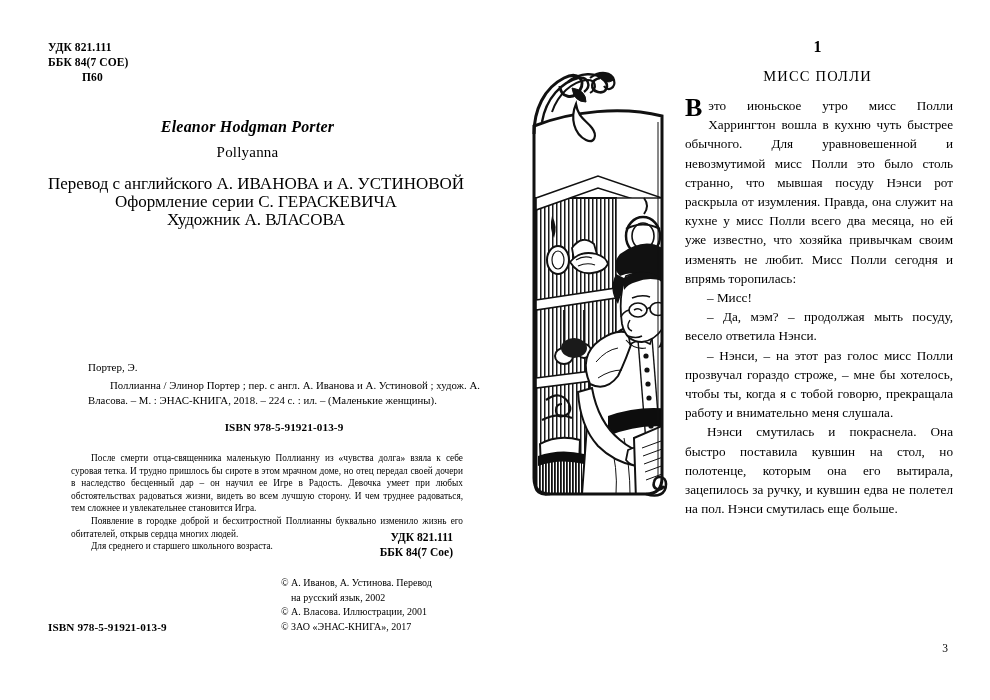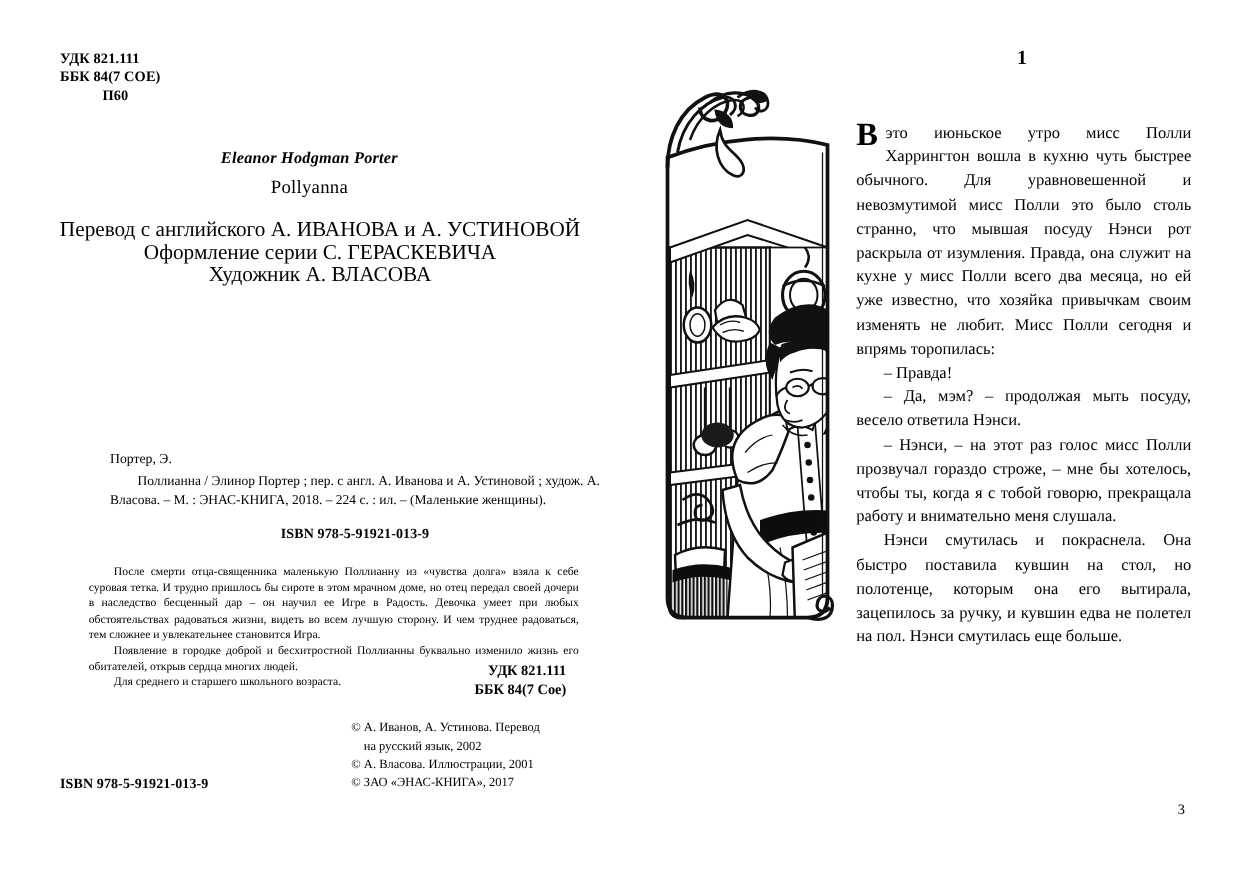--- a/index.html
+++ b/index.html
@@ -42,21 +42,21 @@
   .title-block {
     position: absolute;
     left: 0;
     right: 0;
     top: 118px;
     text-align: center;
   }
   .author-orig {
     font-style: italic;
     font-weight: bold;
-    font-size: 13px;
+    font-size: 16px;
     letter-spacing: 0.2px;
   }
   .title-orig {
     font-size: 15px;
     margin-top: 8px;
     letter-spacing: 0.2px;
   }
   .credits {
     position: absolute;
     left: 0;
@@ -246,20 +246,21 @@
       <div>© А. Власова. Иллюстрации, 2001</div>
       <div>© ЗАО «ЭНАС-КНИГА», 2017</div>
     </div>
 
     <div class="isbn-bottom">ISBN 978-5-91921-013-9</div>
   </div>
 
   <div class="page-right">
 
     <div class="chap-num">1</div>
+    <div class="chap-title">МИСС ПОЛЛИ</div>
 
     <div class="illus" aria-label="Мисс Полли на кухне с письмом">
       <svg width="170" height="462" viewBox="0 0 170 462" xmlns="http://www.w3.org/2000/svg">
         <defs>
           <clipPath id="panelClip">
             <path d="M22 78 C 60 63 110 58 150 68 L150 430 Q150 446 134 446 L38 446 Q22 446 22 430 Z"></path>
           </clipPath>
           <pattern id="vstripe" width="4" height="4" patternUnits="userSpaceOnUse">
             <rect width="4" height="4" fill="#ffffff"></rect>
             <rect width="1.5" height="4" fill="#1a1a1a"></rect>
@@ -416,21 +417,21 @@
         </g>
 
         <g stroke="#111111" fill="none">
           <path d="M38 446 C 28 448 22 443 24 436" stroke-width="2.4"></path>
         </g>
       </svg>
     </div>
 
     <div class="col-narrow">
       <p class="first"><span class="dropcap">В</span><span> это июньское утро мисс Полли Харрингтон вошла в кухню чуть быстрее обычного. Для уравновешенной и невозмутимой мисс Полли это было столь странно, что мывшая посуду Нэнси рот раскрыла от изумления. Правда, она служит на кухне у мисс Полли всего два месяца, но ей уже известно, что хозяйка привычкам своим изменять не любит. Мисс Полли сегодня и впрямь торопилась:</span></p>
-      <p>– Правда!</p>
+      <p>– Мисс!</p>
       <p>– Да, мэм? – продолжая мыть посуду, весело ответила Нэнси.</p>
       <p>– Нэнси, – на этот раз голос мисс Полли прозвучал гораздо строже, – мне бы хотелось, чтобы ты, когда я с тобой говорю, прекращала работу и внимательно меня слушала.</p>
       <p>Нэнси смутилась и покраснела. Она быстро поставила кувшин на стол, но полотенце, которым она его вытирала, зацепилось за ручку, и кувшин едва не полетел на пол. Нэнси смутилась еще больше.</p>
     </div>
 
     <div class="folio">3</div>
   </div>
 </div>
 
 </body></html>

